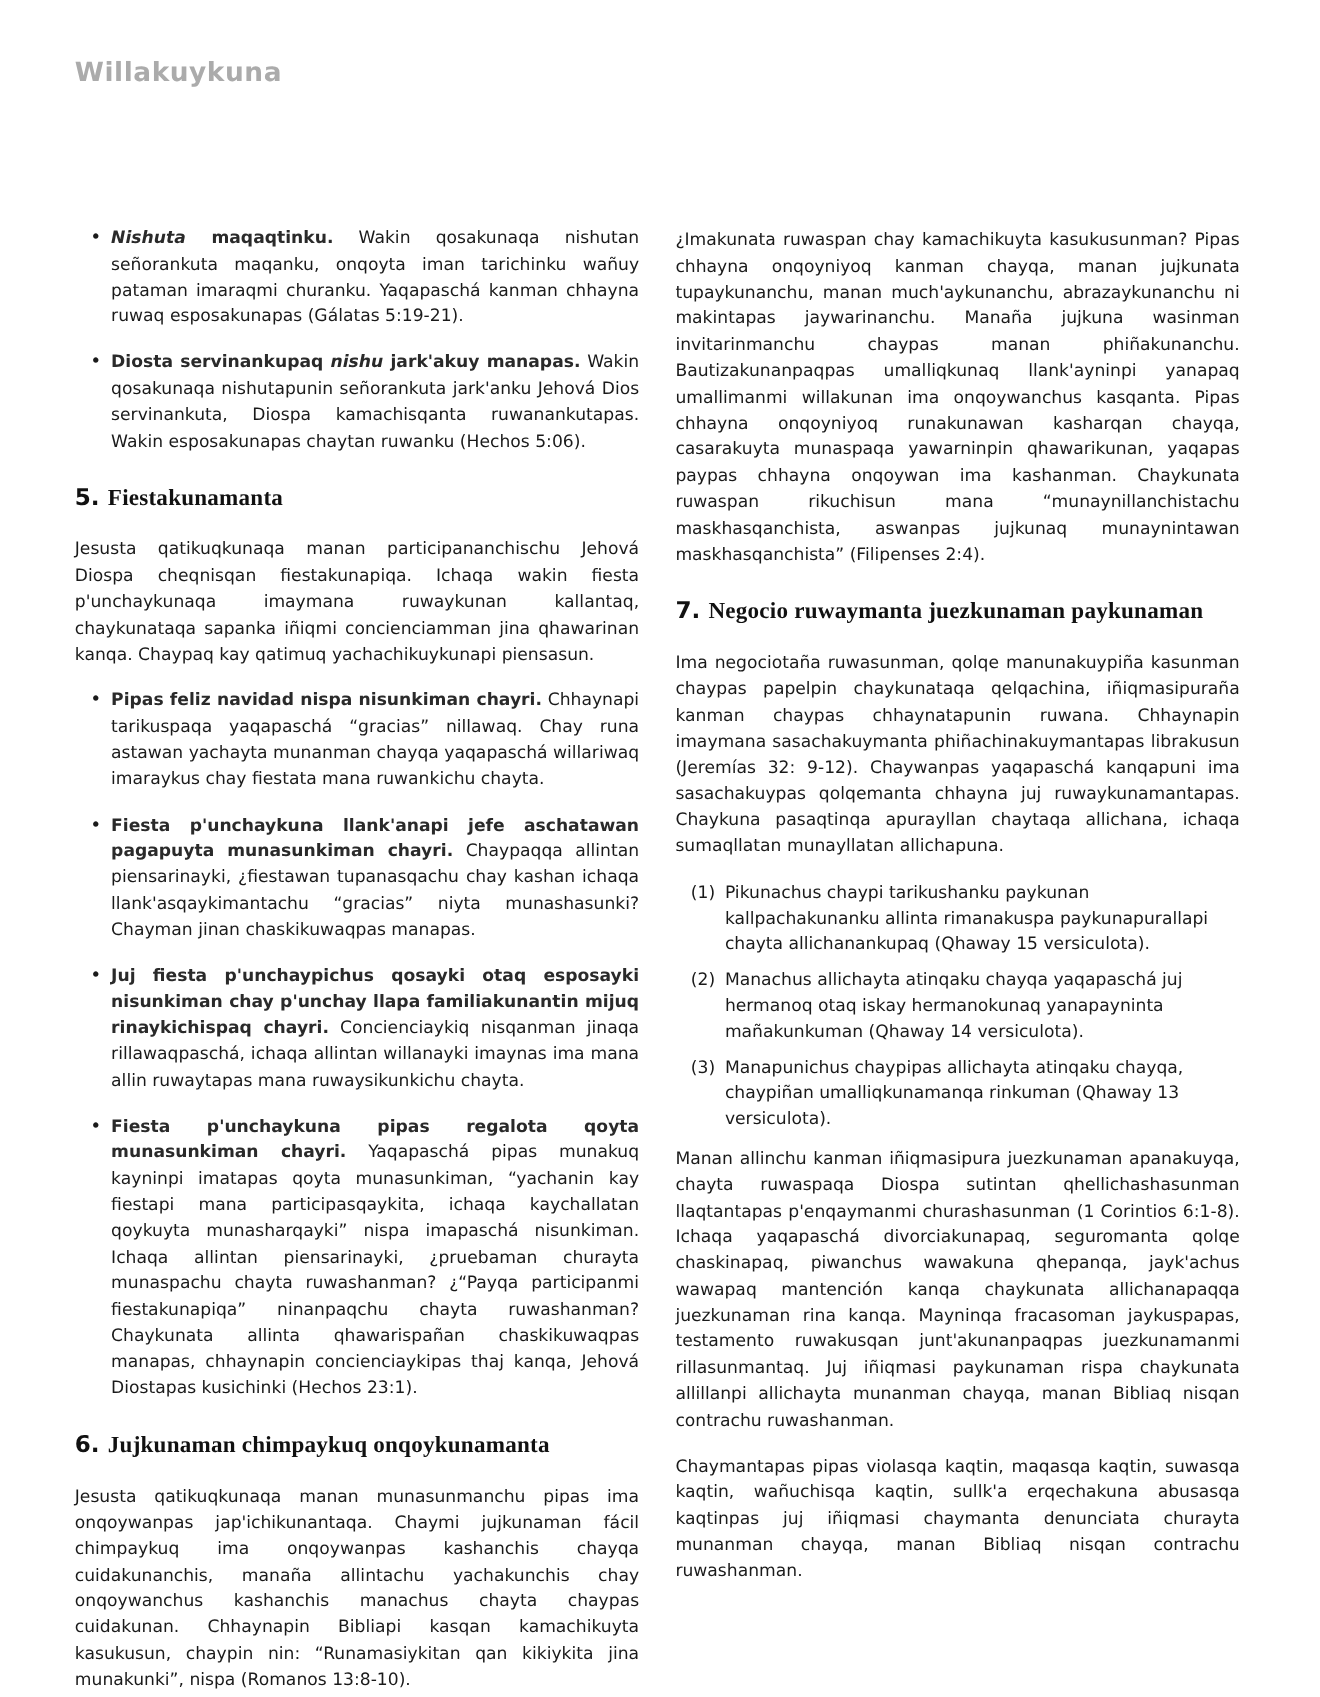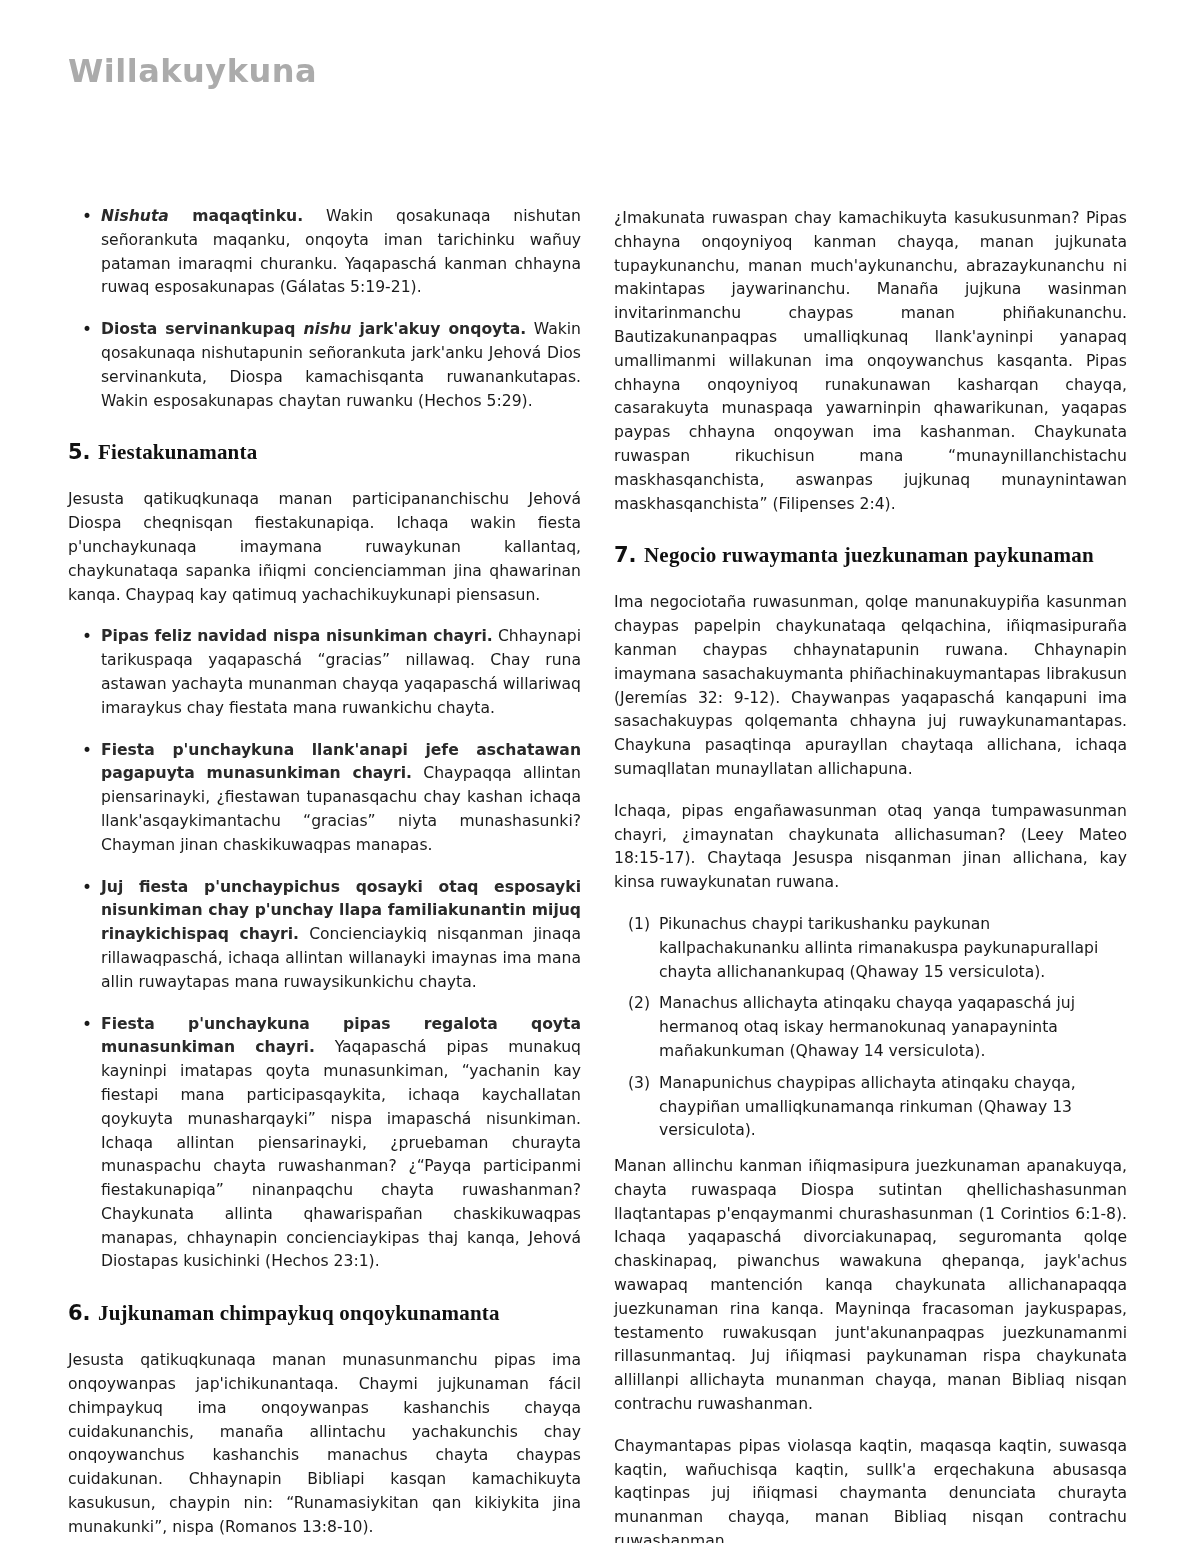--- a/index.html
+++ b/index.html
@@ -4,21 +4,21 @@
 <style>
   html, body { margin: 0; padding: 0; background: #ffffff; }
   body {
     width: 1200px; height: 1543px; position: relative; overflow: hidden;
     font-family: "DejaVu Sans", "Liberation Sans", sans-serif;
     color: #1a1a1a;
   }
   .running-head {
     position: absolute; left: 68px; top: 52px;
     font-family: "DejaVu Sans", sans-serif;
-    font-weight: bold; font-size: 32px; letter-spacing: 0.5px;
+    font-weight: bold; font-size: 24px; letter-spacing: 0.5px;
     color: #ababab;
   }
   .col {
     position: absolute; top: 205px; width: 513px;
     font-size: 15.6px; line-height: 23.8px;
     text-align: justify; hyphens: manual;
   }
   .col.left { left: 68px; }
   .col.right { left: 614px; }
   p { margin: 0 0 18px 0; }
@@ -48,21 +48,21 @@
 <body>
 
 <div class="running-head">Willakuykuna</div>
 
 <div class="col left">
   <ul class="bullet-list">
     <li>
       <span class="lead"><em>Nishuta</em><span> maqaqtinku.</span></span><span> Wakin qosakunaqa nishutan señorankuta maqanku, onqoyta iman tarichinku wañuy pataman imaraqmi churanku. Yaqapaschá kanman chhayna ruwaq esposakunapas (Gálatas 5:19-21).</span>
     </li>
     <li>
-      <span class="lead"><span>Diosta servinankupaq </span><em>nishu</em><span> jark'akuy onqoyta.</span></span><span> Wakin qosakunaqa nishutapunin señorankuta jark'anku Jehová Dios servinankuta, Diospa kamachisqanta ruwanankutapas. Wakin esposakunapas chaytan ruwanku (Hechos 5:29).</span>
+      <span class="lead"><span>Diosta servinankupaq </span><em>nishu</em><span> jark'akuy manapas.</span></span><span> Wakin qosakunaqa nishutapunin señorankuta jark'anku Jehová Dios servinankuta, Diospa kamachisqanta ruwanankutapas. Wakin esposakunapas chaytan ruwanku (Hechos 5:06).</span>
     </li>
   </ul>
 
   <h2>
     <span class="num">5.</span>
     <span class="title">Fiestakunamanta</span>
   </h2>
   <p>Jesusta qatikuqkunaqa manan participananchischu Jehová Diospa cheqnisqan fiestakunapiqa. Ichaqa wakin fiesta p'unchaykunaqa imaymana ruwaykunan kallantaq, chaykunataqa sapanka iñiqmi concienciamman jina qhawarinan kanqa. Chaypaq kay qatimuq yachachikuykunapi piensasun.</p>
   <ul class="bullet-list">
     <li><span class="lead">Pipas feliz navidad nispa nisunkiman chayri.</span><span> Chhaynapi tarikuspaqa yaqapaschá “gracias” nillawaq. Chay runa astawan yachayta munanman chayqa yaqapaschá willariwaq imaraykus chay fiestata mana ruwankichu chayta.</span></li>
@@ -79,21 +79,20 @@
 </div>
 
 <div class="col right" style="top:207px;">
   <p style="margin-bottom:26px;">¿Imakunata ruwaspan chay kamachikuyta kasukusunman? Pipas chhayna onqoyniyoq kanman chayqa, manan jujkunata tupaykunanchu, manan much'aykunanchu, abrazaykunanchu ni makintapas jaywarinanchu. Manaña jujkuna wasinman invitarinmanchu chaypas manan phiñakunanchu. Bautizakunanpaqpas umalliqkunaq llank'ayninpi yanapaq umallimanmi willakunan ima onqoywanchus kasqanta. Pipas chhayna onqoyniyoq runakunawan kasharqan chayqa, casarakuyta munaspaqa yawarninpin qhawarikunan, yaqapas paypas chhayna onqoywan ima kashanman. Chaykunata ruwaspan rikuchisun mana “munaynillanchistachu maskhasqanchista, aswanpas jujkunaq munaynintawan maskhasqanchista” (Filipenses 2:4).</p>
 
   <h2>
     <span class="num">7.</span>
     <span class="title">Negocio ruwaymanta juezkunaman paykunaman</span>
   </h2>
   <p>Ima negociotaña ruwasunman, qolqe manunakuypiña kasunman chaypas papelpin chaykunataqa qelqachina, iñiqmasipuraña kanman chaypas chhaynatapunin ruwana. Chhaynapin imaymana sasachakuymanta phiñachinakuymantapas librakusun (Jeremías 32: 9-12). Chaywanpas yaqapaschá kanqapuni ima sasachakuypas qolqemanta chhayna juj ruwaykunamantapas. Chaykuna pasaqtinqa apurayllan chaytaqa allichana, ichaqa sumaqllatan munayllatan allichapuna.</p>
-  <p>Ichaqa, pipas engañawasunman otaq yanqa tumpawasunman chayri, ¿imaynatan chaykunata allichasuman? (Leey Mateo 18:15-17). Chaytaqa Jesuspa nisqanman jinan allichana, kay kinsa ruwaykunatan ruwana.</p>
   <ol class="num-list">
     <li>
         <span class="n">(1)</span>
         <span class="t">Pikunachus chaypi tarikushanku paykunan kallpachakunanku allinta rimanakuspa paykunapurallapi chayta allichanankupaq (Qhaway 15 versiculota).</span>
       </li>
     <li>
         <span class="n">(2)</span>
         <span class="t">Manachus allichayta atinqaku chayqa yaqapaschá juj hermanoq otaq iskay hermanokunaq yanapayninta mañakunkuman (Qhaway 14 versiculota).</span>
       </li>
     <li>

